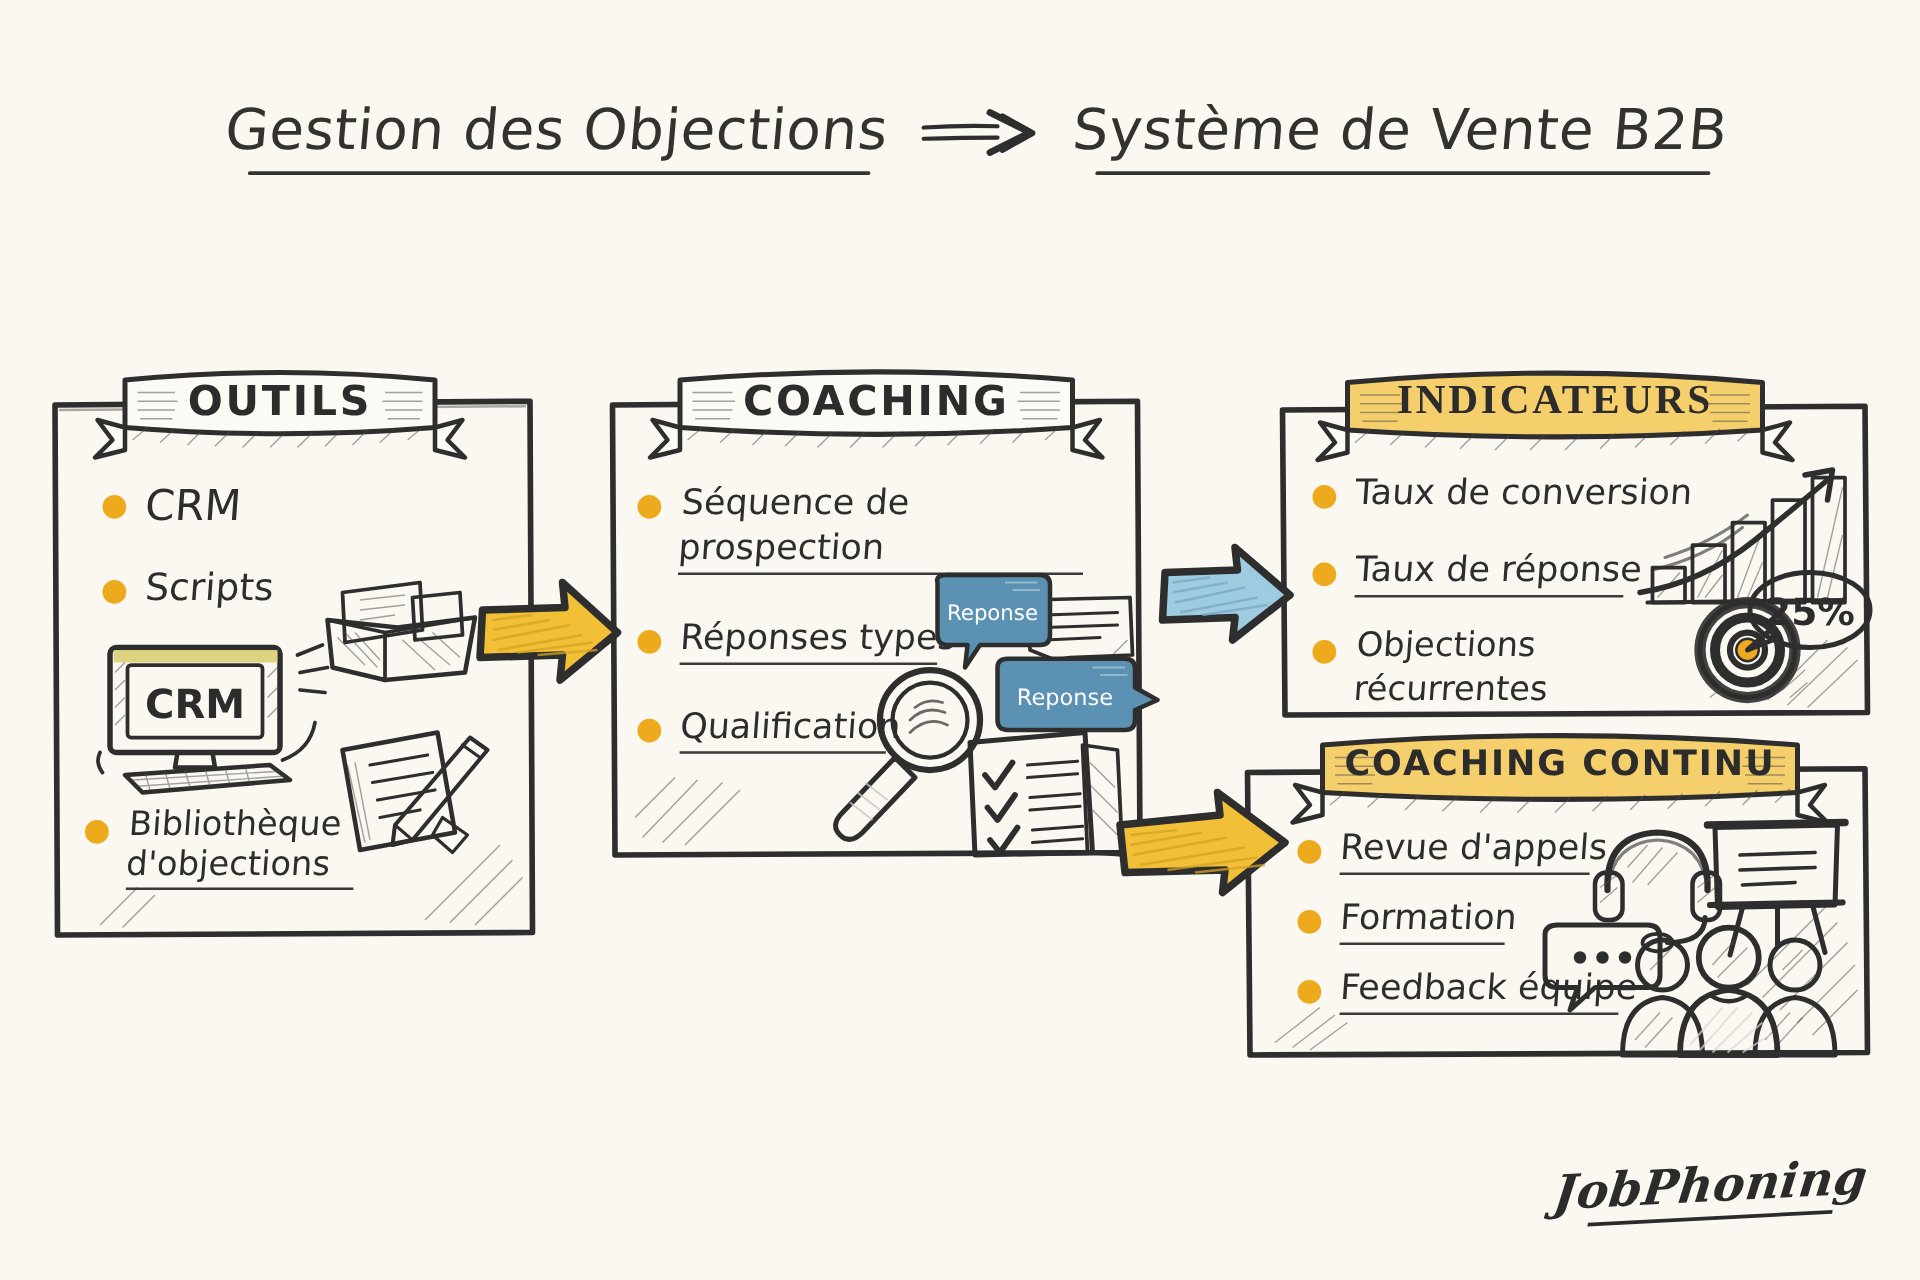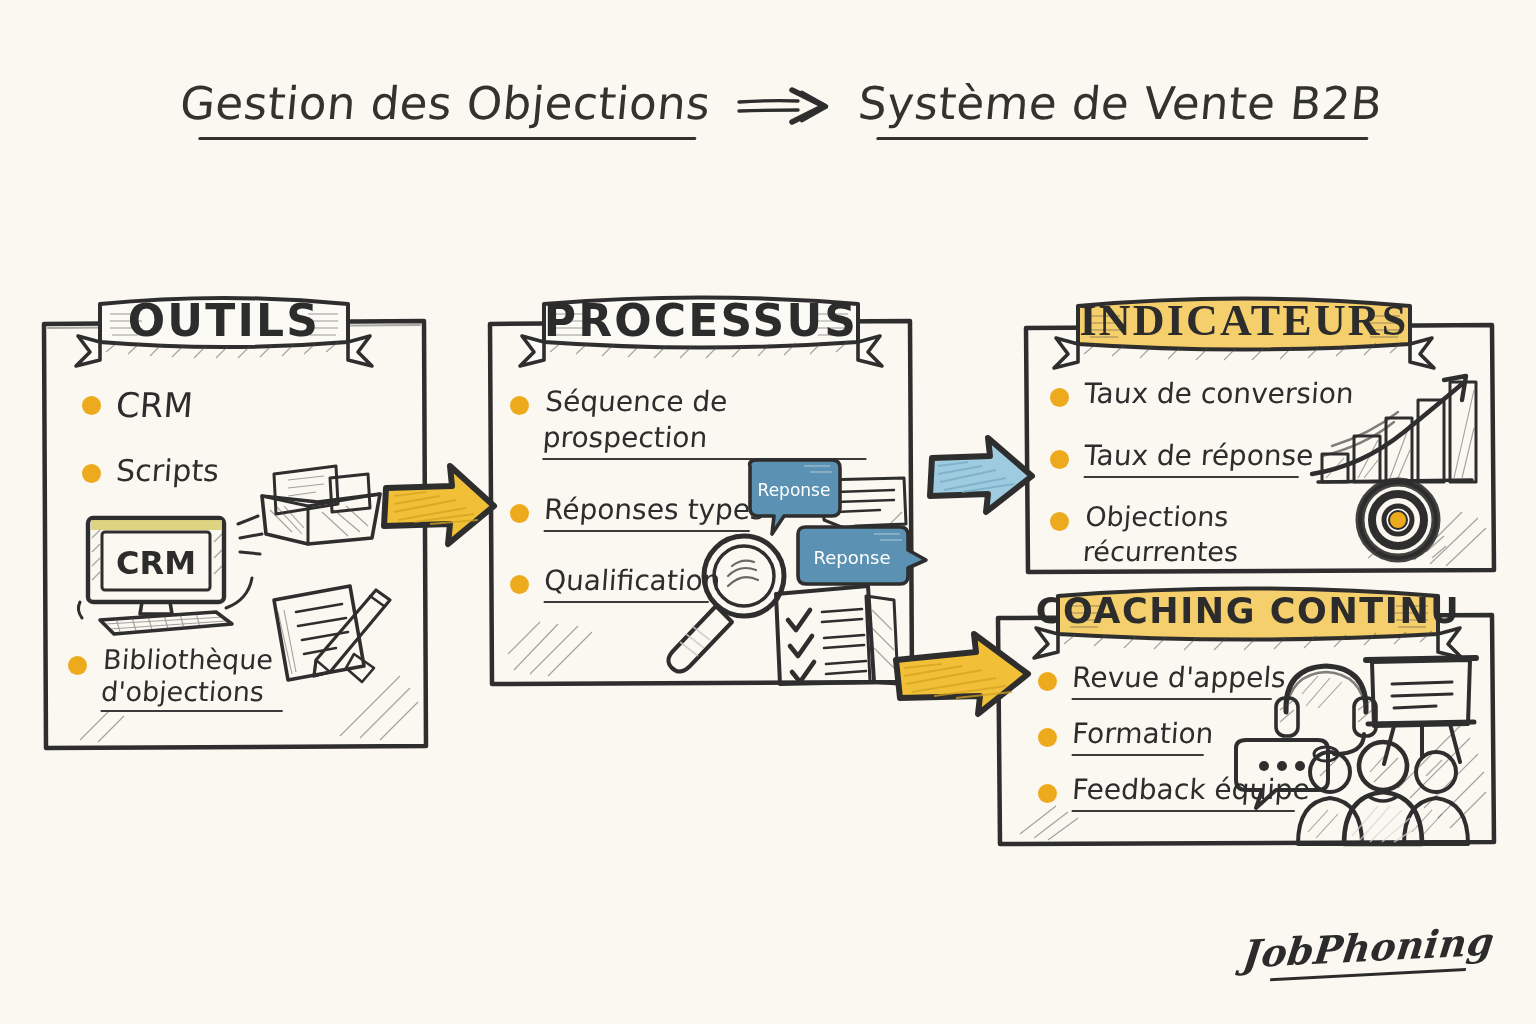--- a/index.html
+++ b/index.html
@@ -36,24 +36,24 @@
   .panel-box{
     position:absolute;inset:0;
     background:rgba(255,255,255,0.06);
   }
   .panel-box svg{position:absolute;inset:0;width:100%;height:100%;overflow:visible;}
 
   .ribbon{position:absolute;z-index:6;}
   .ribbon svg{width:100%;height:100%;overflow:visible;display:block;}
   .ribbon .rb-label{
     position:absolute;inset:0;display:flex;align-items:center;justify-content:center;
-    font-size:44px;font-weight:700;letter-spacing:2.2px;color:#2c2c2c;
+    font-size:33px;font-weight:700;letter-spacing:2.2px;color:#2c2c2c;
     padding-bottom:9px;white-space:nowrap;
   }
-  .ribbon.small .rb-label{font-size:35px;letter-spacing:1.6px;}
+  .ribbon.small .rb-label{font-size:28px;letter-spacing:1.6px;}
 
   .bullets{position:absolute;z-index:5;}
   .bul{display:flex;align-items:flex-start;margin-bottom:20px;}
   .dot{
     width:19px;height:19px;border-radius:50%;background:#edaa1d;
     flex:none;margin-top:12px;margin-right:15px;
   }
   .btxt{
     font-size:28px;line-height:1.28;color:#2d2d2d;
     position:relative;display:inline-block;padding-bottom:4px;
@@ -304,21 +304,21 @@
             <line x1="118" y1="64" x2="130" y2="52"></line>
             <line x1="144" y1="64" x2="156" y2="52"></line>
             <line x1="170" y1="64" x2="182" y2="52"></line>
             <line x1="196" y1="63" x2="208" y2="51"></line>
             <line x1="222" y1="62" x2="234" y2="50"></line>
             <line x1="248" y1="61" x2="260" y2="49"></line>
             <line x1="274" y1="60" x2="286" y2="48"></line>
             <line x1="300" y1="58" x2="312" y2="47"></line>
           </g>
       </svg>
-      <div class="rb-label">PROCESSUS</div>
+      <div class="rb-label">COACHING</div>
     </div>
 
     <div class="bullets" style="left:24px;top:66px;width:380px;">
       <div class="bul" style="margin-bottom:32px;">
         <span class="dot"></span>
         <span class="btxt ul">Séquence de prospection</span>
       </div>
       <div class="bul" style="margin-bottom:32px;">
         <span class="dot"></span>
         <span class="btxt ul">Réponses types</span>
@@ -508,20 +508,27 @@
           </g>
         <path class="ink" d="M0 104 Q50 96 92 62 Q124 36 150 14" stroke-width="4.4"></path>
         <path class="ink" d="M132 10 L154 6 L150 30" stroke-width="4.4" fill="#2e2e2e"></path>
         <g class="ink" stroke-width="2.4" opacity=".6">
             <path d="M10 86 Q52 76 82 52"></path>
             <path d="M20 76 Q58 64 86 42"></path>
           </g>
       </svg>
     </div>
 
+    <div class="icon" style="left:372px;top:132px;width:106px;height:70px;z-index:8;">
+      <svg viewBox="0 0 106 70">
+        <ellipse class="ink" cx="54" cy="34" rx="48" ry="30" fill="#fdfcf8" stroke-width="4"></ellipse>
+        <path class="ink" d="M20 52 L4 66 L24 58" fill="#fdfcf8" stroke-width="4"></path>
+        <text x="54" y="46" text-anchor="middle" font-family="DejaVu Sans, sans-serif" font-size="30" font-weight="700" fill="#2c2c2c">25%</text>
+      </svg>
+    </div>
 
     <div class="icon" style="left:330px;top:148px;width:96px;height:96px;">
       <svg viewBox="0 0 96 96">
         <circle class="ink" cx="46" cy="50" r="38" fill="#fcfbf6" stroke-width="4"></circle>
         <circle cx="46" cy="50" r="38" fill="none" stroke="#2e2e2e" stroke-width="9" opacity=".9"></circle>
         <circle class="ink" cx="46" cy="50" r="26" fill="#fdfcf8" stroke-width="8"></circle>
         <circle class="ink" cx="46" cy="50" r="14" fill="#fdfcf8" stroke-width="5"></circle>
         <circle cx="46" cy="50" r="9" fill="#edaa1d" stroke="#2e2e2e" stroke-width="2"></circle>
         <g class="hatch">
             <line x1="74" y1="82" x2="92" y2="66"></line>

